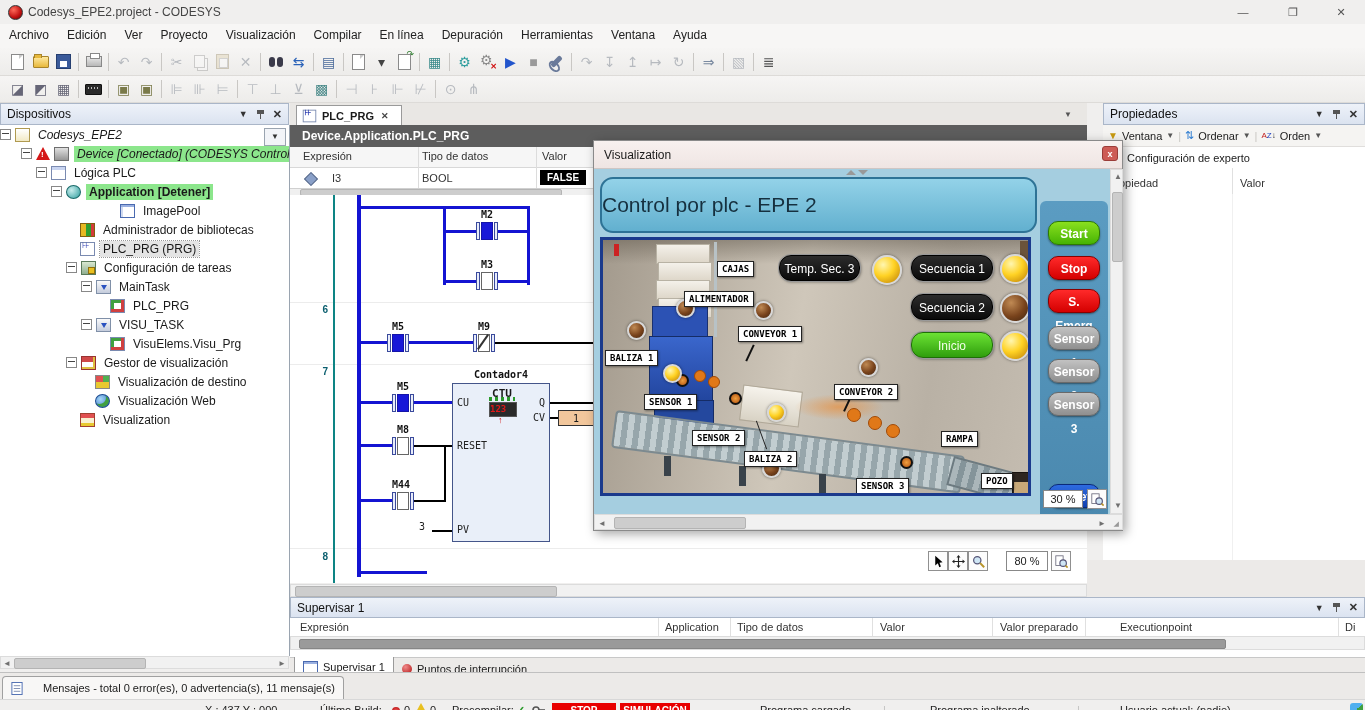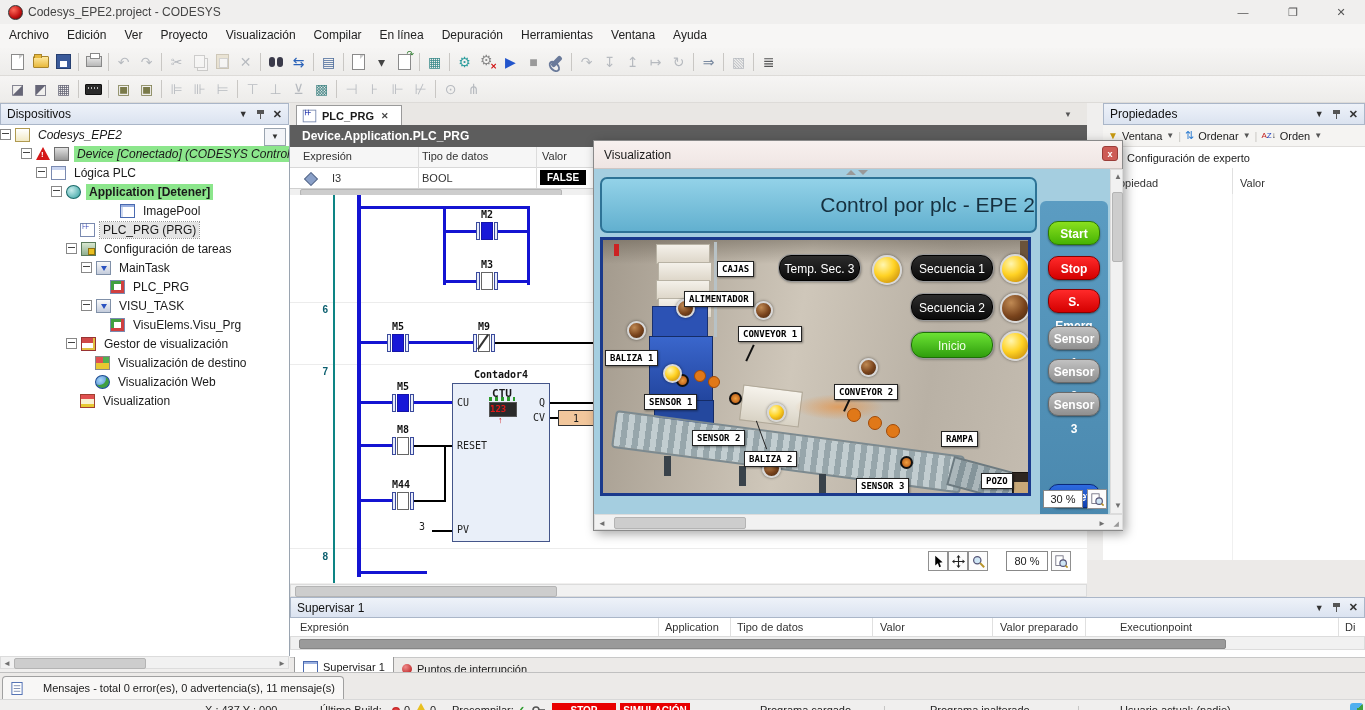--- a/index.html
+++ b/index.html
@@ -124,23 +124,23 @@
   #prop-toolbar{left:1103px;top:125px;width:262px;height:22px;background:#f5f4f2;border-bottom:1px solid #e0dedc;
                 display:flex;align-items:center;font-size:11px;gap:4px;padding-left:5px;box-sizing:border-box;color:#222;}
   
   #viz-win{left:593px;top:140px;width:530px;height:391px;background:#e8e8e8;border:1px solid #8a8a8a;
            box-shadow:3px 3px 10px rgba(0,0,0,.35);box-sizing:border-box;z-index:50;}
   #viz-title{position:absolute;left:0;top:0;right:0;height:28px;background:linear-gradient(#f8f1ef,#efe5e3);
              border-bottom:1px solid #cfc6c4;display:flex;align-items:center;padding:0 10px;box-sizing:border-box;font-size:12px;}
   #viz-close{position:absolute;right:4px;top:5px;width:16px;height:15px;background:#cd5b55;border:1px solid #9a3c38;
              border-radius:3px;color:#fff;font:bold 9px "Liberation Sans",sans-serif;text-align:center;line-height:14px;box-sizing:border-box;}
   #viz-canvas{position:absolute;left:0;top:28px;width:516px;height:345px;background:#a5cee0;overflow:hidden;}
-  #viz-banner{position:absolute;left:6px;top:8px;width:437px;height:56px;border-radius:7px;
+  #viz-banner{position:absolute;left:6px;top:8px;width:437px;height:56px;border-radius:13px;
               background:linear-gradient(#93d2e8,#62b0cf);border:2px solid #2e7396;box-sizing:border-box;
-              color:#16303f;font-size:21px;text-align:right;line-height:52px;}
+              color:#16303f;font-size:21px;text-align:left;line-height:52px;}
   #scene{position:absolute;left:6px;top:68px;width:431px;height:259px;border:3px solid #1b3a8c;box-sizing:border-box;
          background:linear-gradient(100deg,#a39a8d,#cfc7ba 45%,#b9b1a5 75%,#c4bcb0);overflow:hidden;}
   .slabel{position:absolute;background:#fff;border:1px solid #222;color:#000;font:bold 9px "DejaVu Sans Mono",monospace;
           padding:2px 4px;box-shadow:1px 1px 2px rgba(0,0,0,.4);white-space:nowrap;}
   .lamp{position:absolute;border-radius:50%;border:2px solid #d8d8d8;box-shadow:0 0 3px rgba(0,0,0,.5);box-sizing:border-box;}
   .lamp.on{background:radial-gradient(circle at 35% 30%,#fff6b0,#ffd224 45%,#b97a06);}
   .lamp.off{background:radial-gradient(circle at 35% 30%,#c08a54,#79431c 55%,#3f2410);}
   .scene-btn{position:absolute;height:26px;border-radius:12px;color:#fff;font-size:12px;line-height:26px;text-align:center;
              background:linear-gradient(#2c2c2c,#0a0a0a);border:1px solid #000;box-shadow:0 0 0 1px #999,1px 1px 3px rgba(0,0,0,.5);box-sizing:border-box;}
   .scene-btn.green{background:linear-gradient(#6be234,#2f9e0d);border-color:#1e6e06;color:#f2ffe8;}
@@ -300,20 +300,25 @@
     </div>
     <div class="trow" style="padding-left: 51px;">
       <span class="exp"></span>
       <span class="ti ti-app"></span>
       <span class="hl-green" style="padding: 1px 3px; font-weight: bold;">Application [Detener]</span>
     </div>
     <div class="trow" style="padding-left: 106px;">
       <span style="width: 14px; flex: 0 0 auto;"></span>
       <span class="ti ti-imagepool"></span>
       <span style="padding: 1px 3px;">ImagePool</span>
+    </div>
+    <div class="trow" style="padding-left: 66px;">
+      <span style="width: 14px; flex: 0 0 auto;"></span>
+      <span class="ti ti-library"></span>
+      <span style="padding: 1px 3px;">Administrador de bibliotecas</span>
     </div>
     <div class="trow" style="padding-left: 66px;">
       <span style="width: 14px; flex: 0 0 auto;"></span>
       <span class="ti ti-pou"></span>
       <span class="hl-gray" style="padding: 1px 3px;">PLC_PRG (PRG)</span>
     </div>
     <div class="trow" style="padding-left: 66px;">
       <span class="exp"></span>
       <span class="ti ti-taskconfig"></span>
       <span style="padding: 1px 3px;">Configuración de tareas</span>

